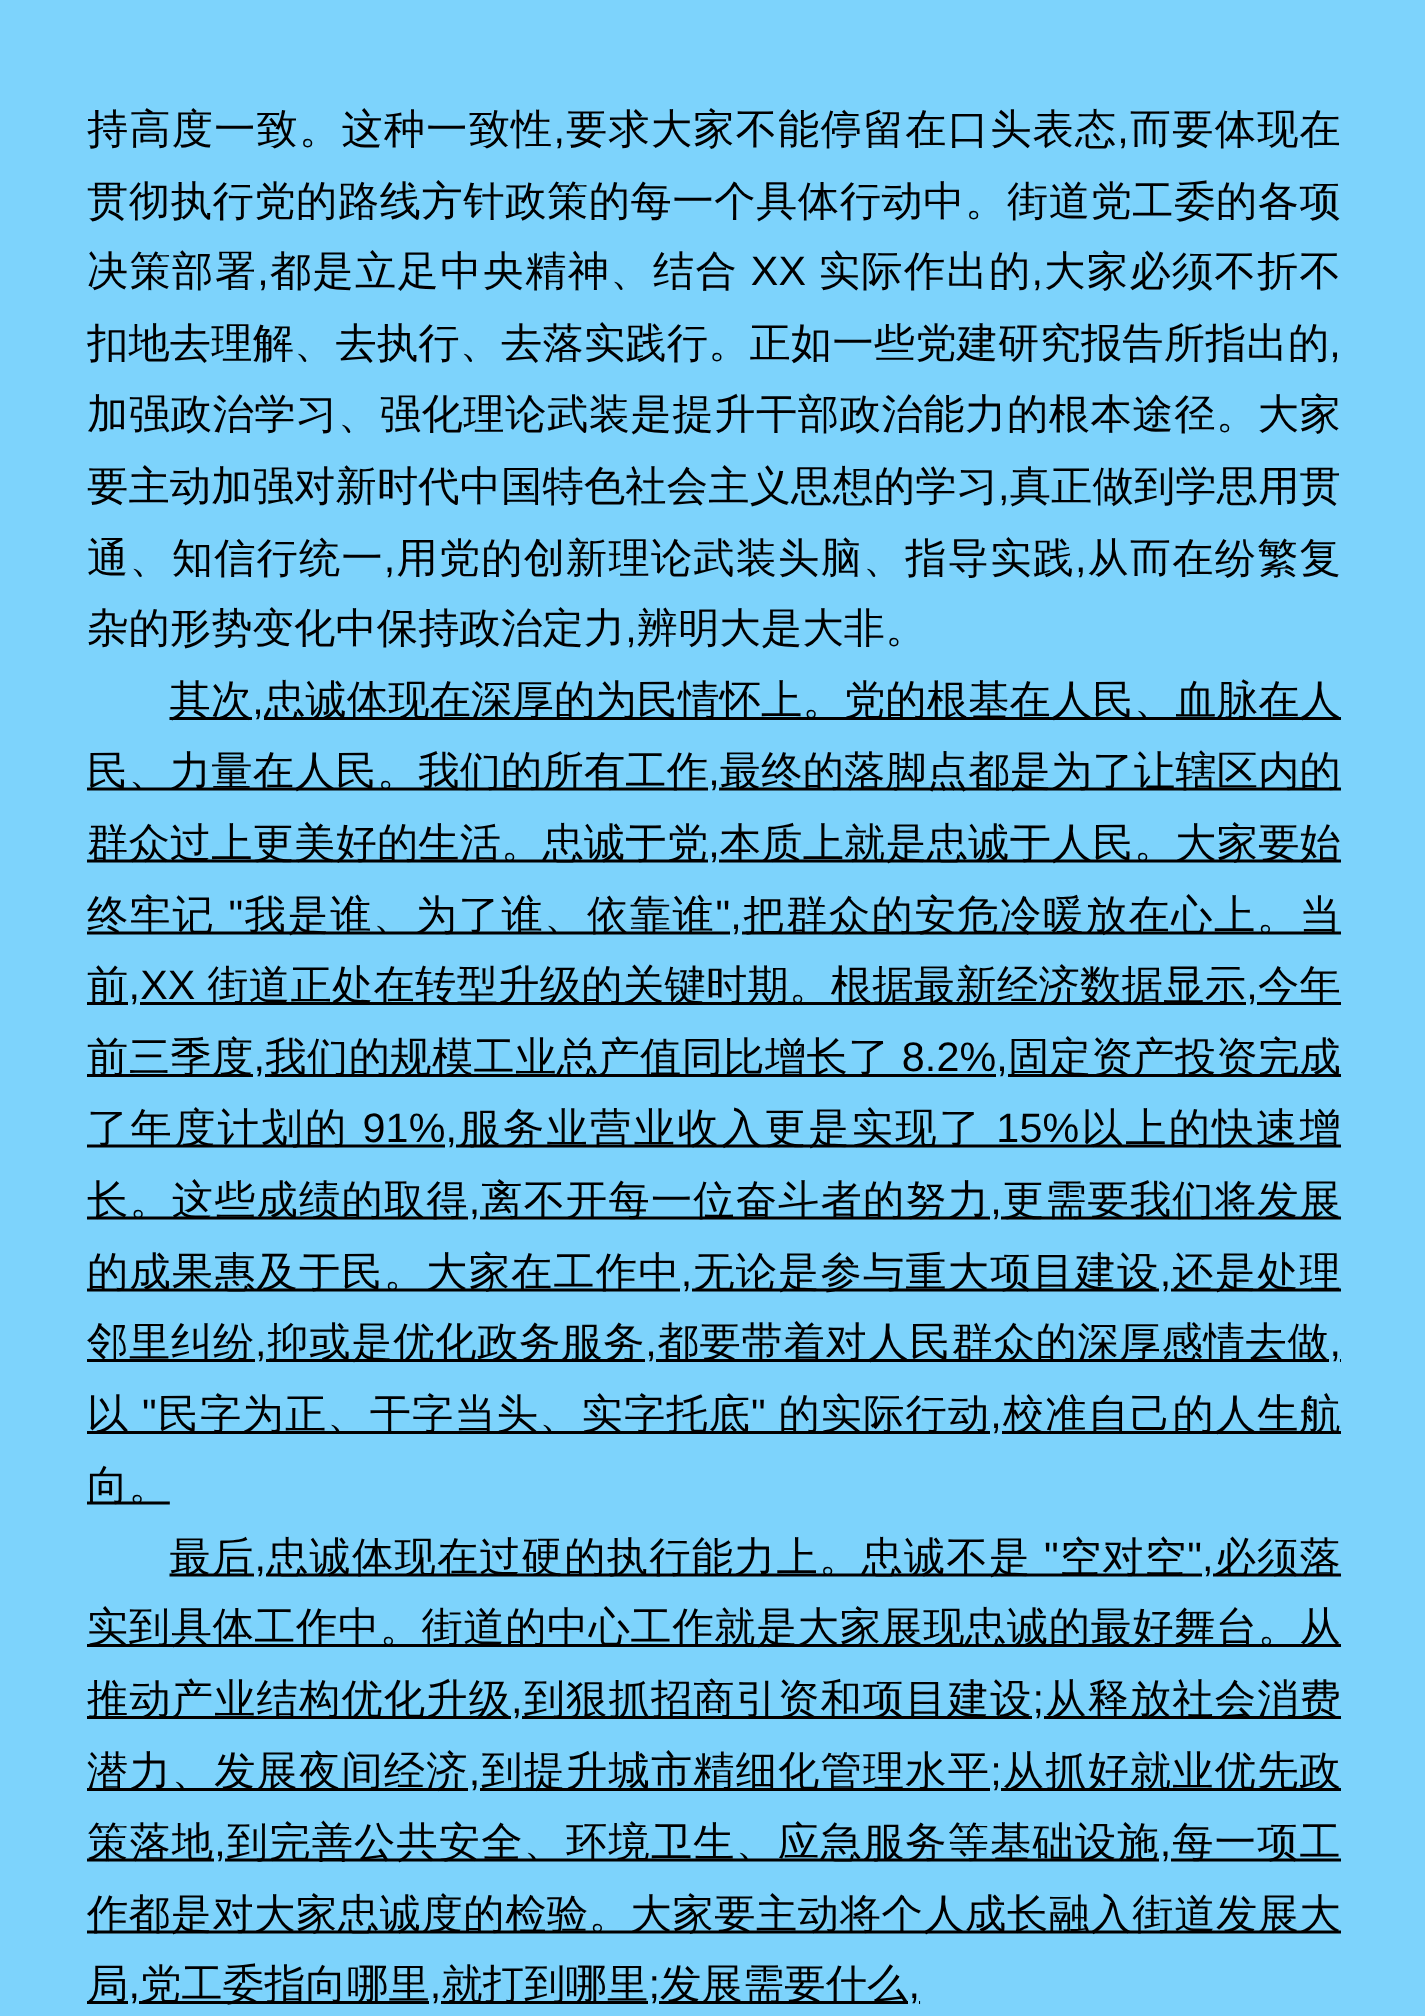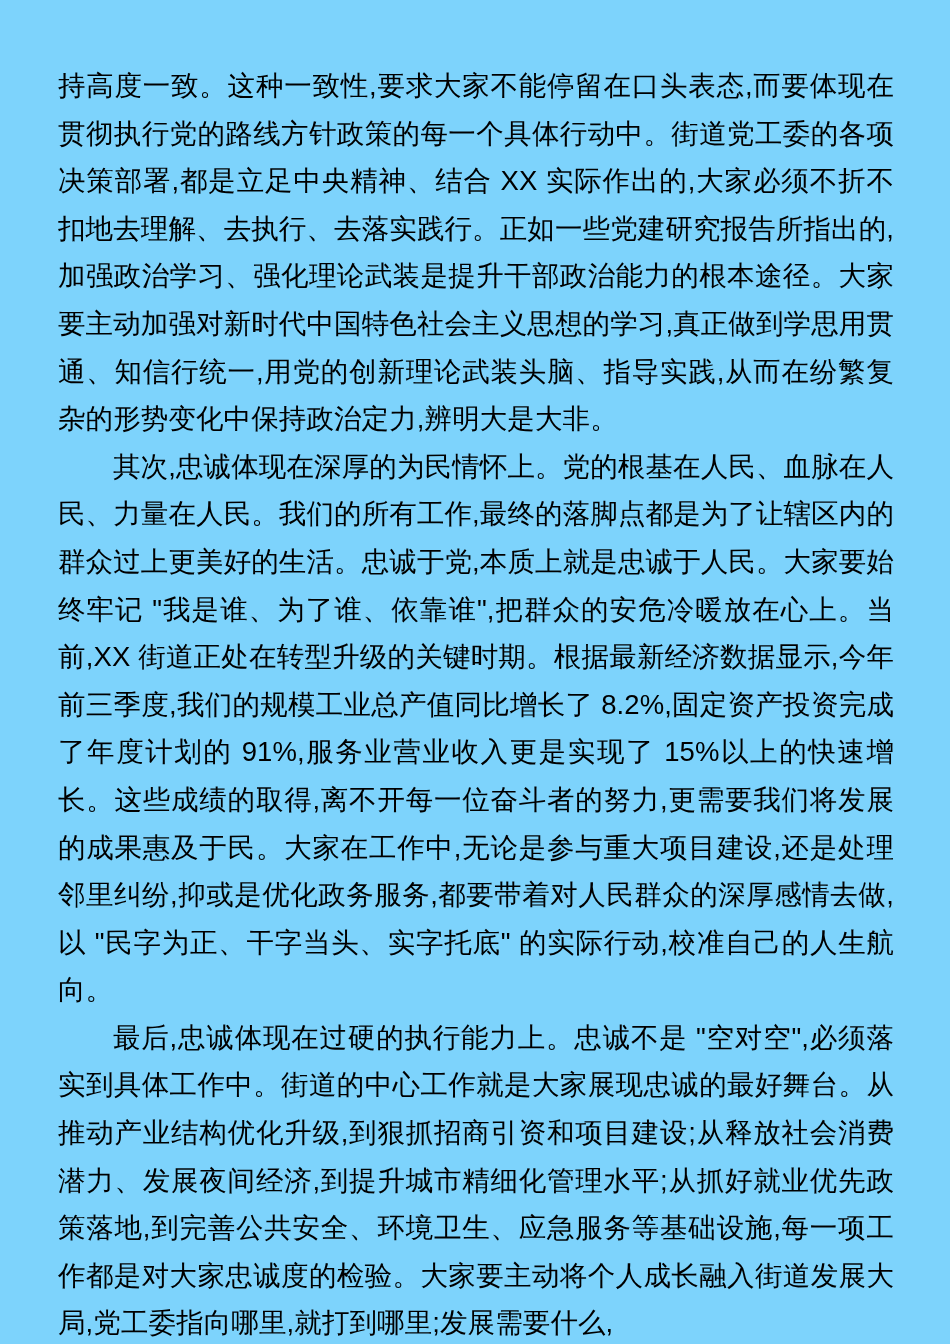--- a/index.html
+++ b/index.html
@@ -31,20 +31,21 @@
     text-align: justify;
     text-justify: inter-character;
     text-align-last: left;
     letter-spacing: 0.1px;
     font-weight: 400;
     word-break: break-all;
     -webkit-font-smoothing: none;
   }
   .para.indent {
     text-indent: 55px;
+    text-decoration: underline;
   }
   .para.cont {
     text-indent: 0;
   }
 </style>
 </head>
 <body>
 
 <div class="page">
   <div class="content">

